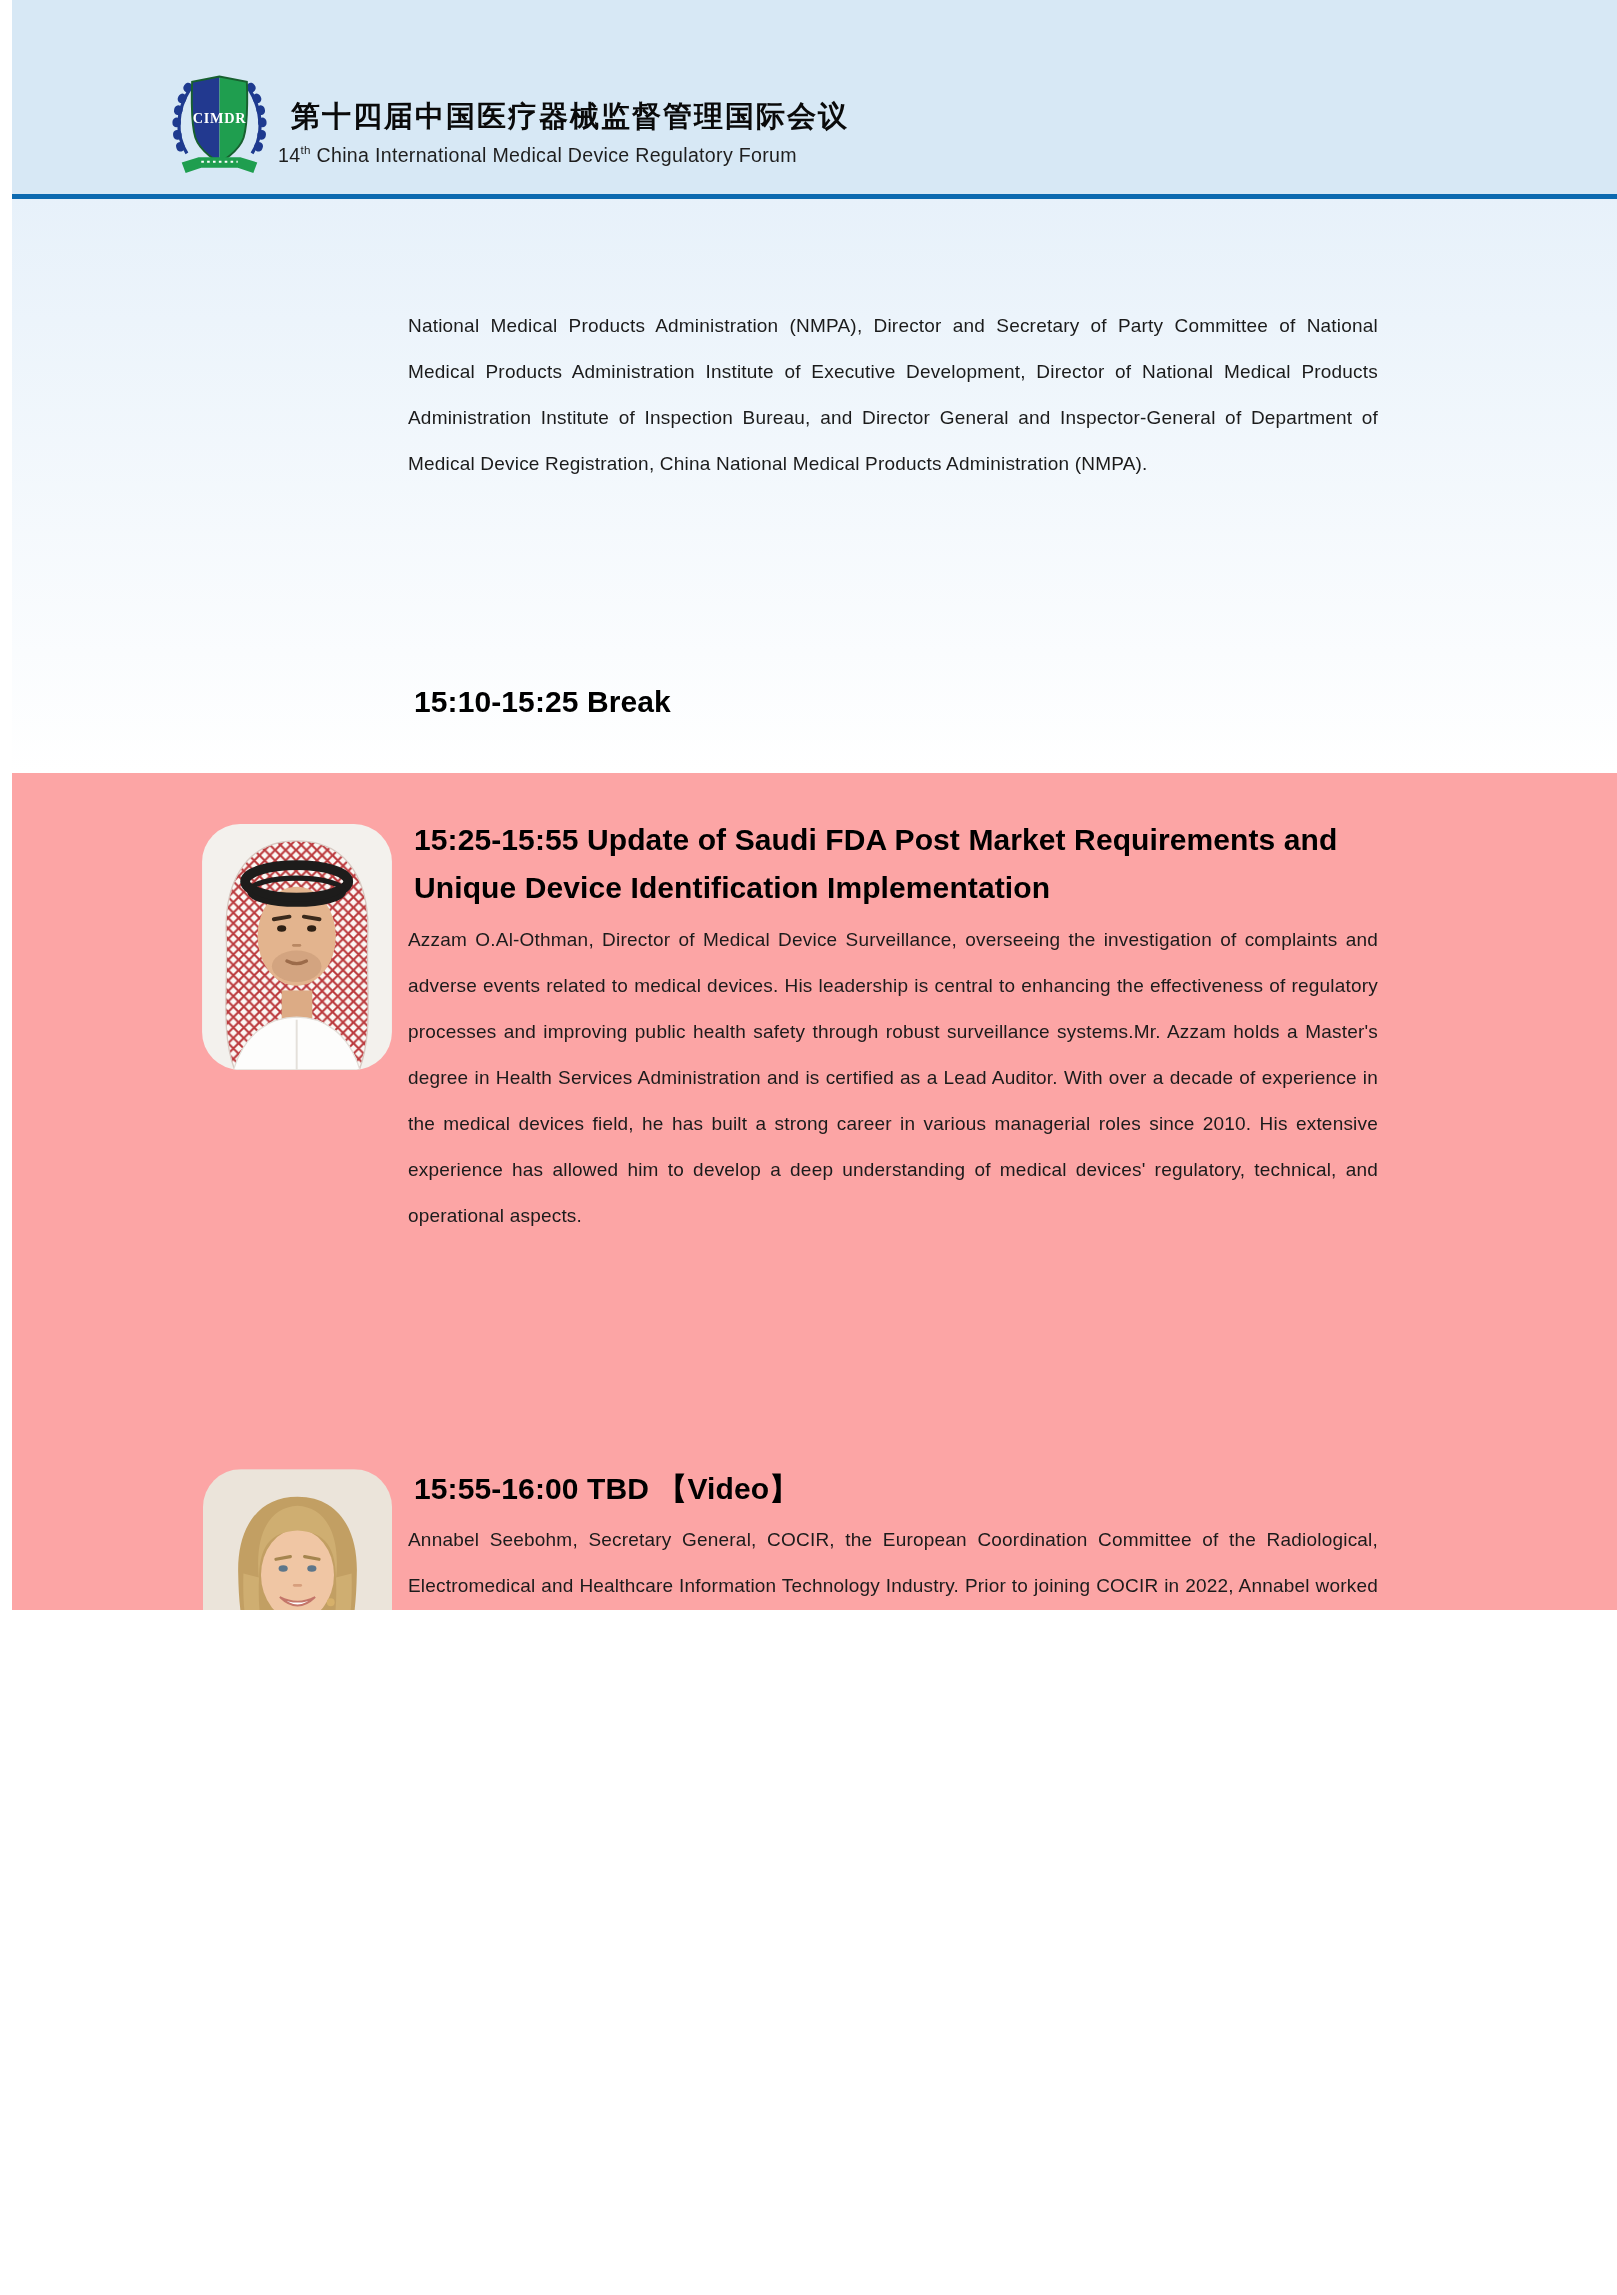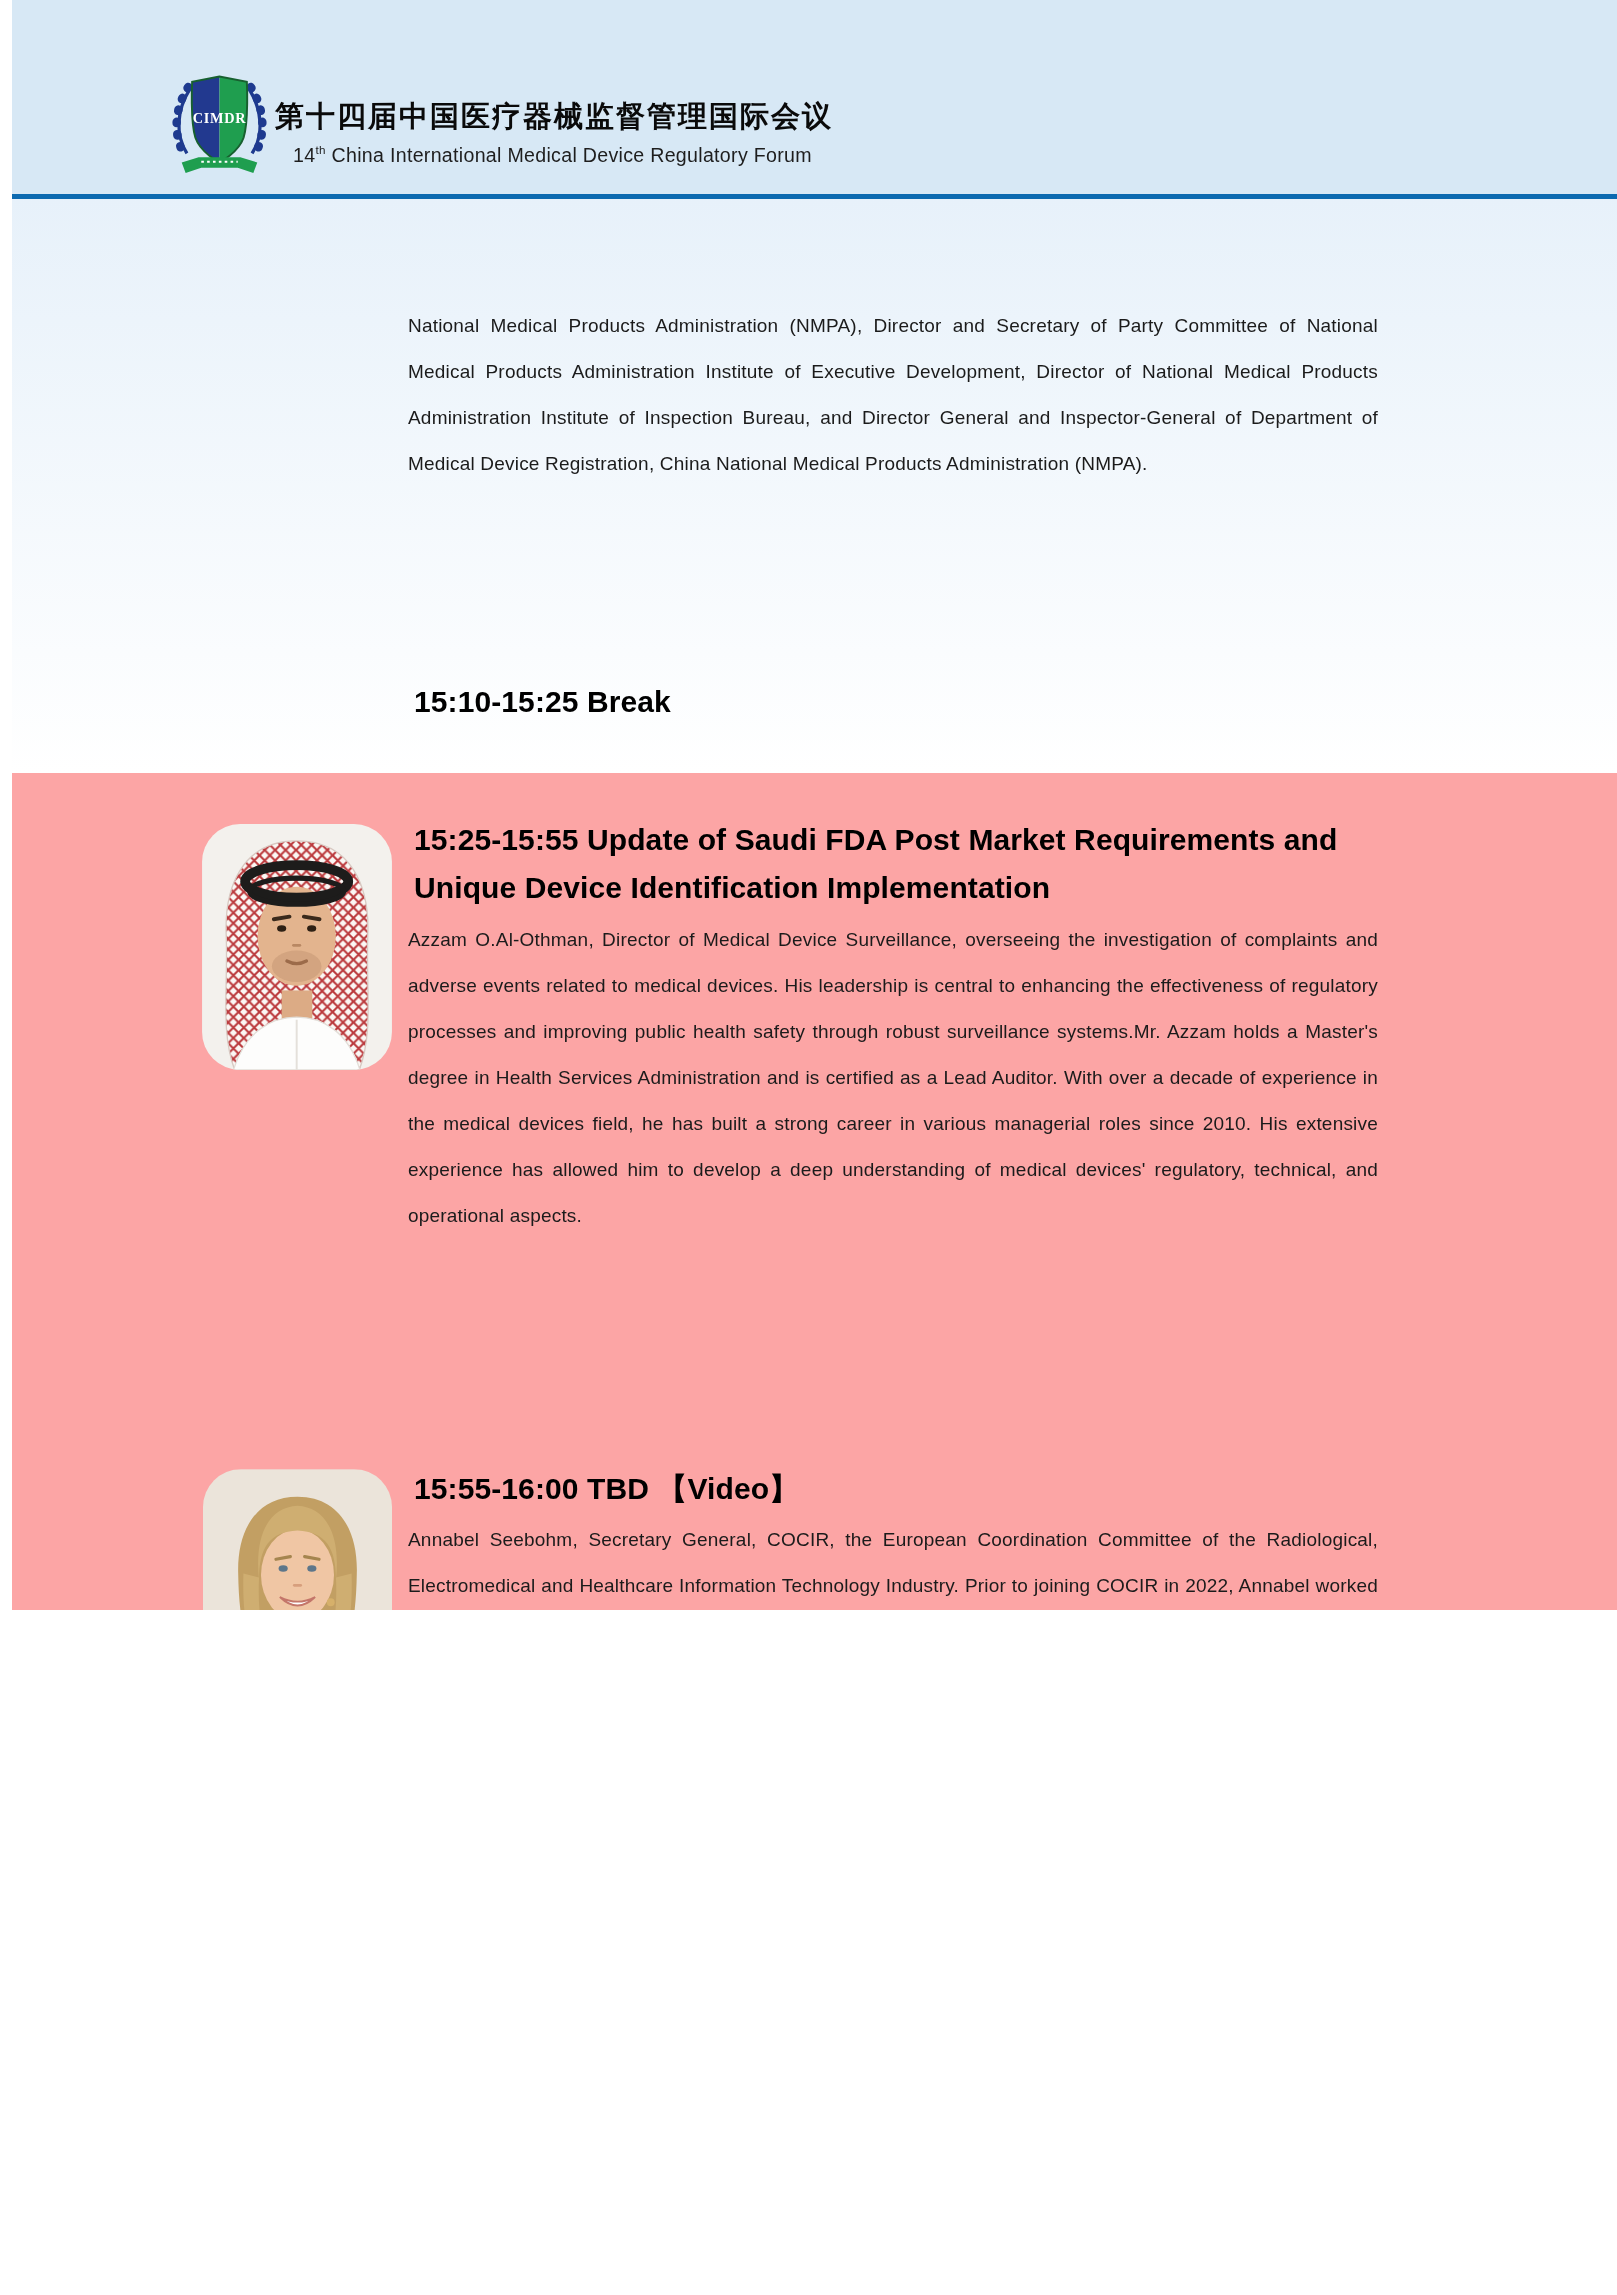--- a/index.html
+++ b/index.html
@@ -21,26 +21,26 @@
   .accent-bar-top{ position:absolute; left:0; top:194px; width:1618px; height:5.2px; background:#0c6ab0; }
   .body-fade     { position:absolute; left:0; top:199px; width:1618px; height:574px;
                    background:linear-gradient(#e7f1fa, #ffffff); }
   .footer-fade   { position:absolute; left:0; top:2127px; width:1618px; height:154px;
                    background:linear-gradient(rgba(215,232,245,0), #cfe3f4); }
   .accent-bar-bottom{ position:absolute; left:0; top:2281px; width:1618px; height:14.3px; background:#0c6ab0; }
 
   
   .logo { position:absolute; left:158px; top:70px; width:99px; height:106px; }
   .title-zh {
-    position:absolute; left:263px; top:97px;
+    position:absolute; left:279px; top:97px;
     font-size:29px; font-weight:700; color:#0a0a0a; letter-spacing:2px;
     font-family:"Liberation Sans", sans-serif;
   }
   .title-en {
-    position:absolute; left:281px; top:143px;
+    position:absolute; left:266px; top:143px;
     font-size:19.6px; color:#1e1e1e; letter-spacing:0.3px;text-align:center;
   }
   .title-en sup { font-size:11.7px; }
 
   
   .para {
     position:absolute; left:396px; width:970px;
     font-size:19px; line-height:46px; letter-spacing:0.2px;
     text-align:justify; color:#1b1b1b;
   }

